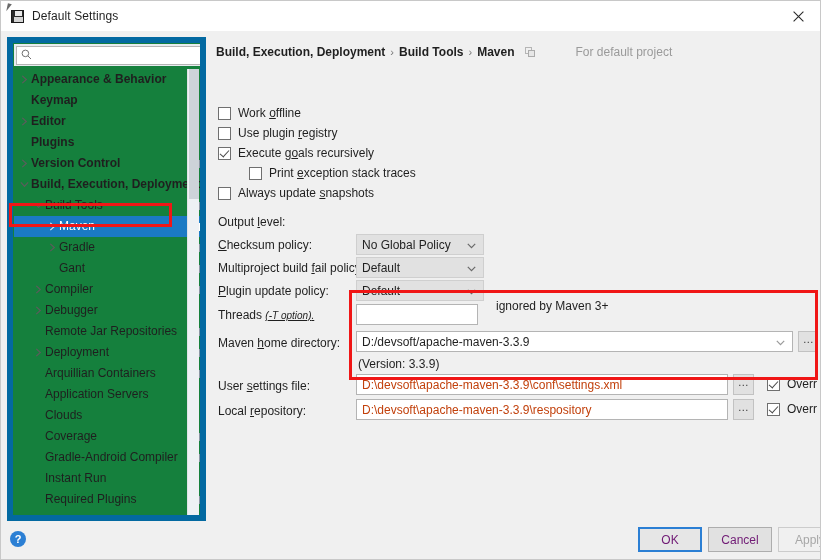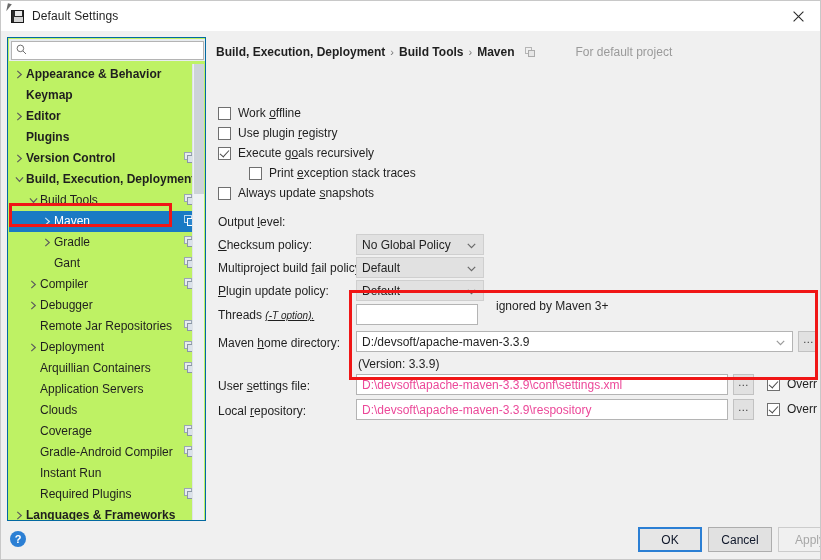--- a/index.html
+++ b/index.html
@@ -66,22 +66,22 @@
     width: 40px; height: 30px;
     display: flex; align-items: center; justify-content: center;
     cursor: default;
   }
   .close-btn svg { display: block; }
 
   
   .sidebar {
     position: absolute; left: 6px; top: 36px;
     width: 199px; height: 484px;
-    background: #bef264;
-    border: 1px solid #0369a1;
+    background: #15803d;
+    border: 6px solid #0369a1;
     overflow: hidden;
   }
   .search-wrap {
     position: absolute; left: 1px; top: 1px;
     width: 197px; height: 22px;
     background: #e8ecf0;
     padding: 2px 2px 0 2px;
   }
   .search-box {
     width: 193px; height: 19px;
@@ -239,21 +239,21 @@
     position: absolute; right: 7px; top: 50%;
     transform: translateY(-50%);
   }
   .textfield {
     position: absolute;
     height: 21px;
     background: #ffffff;
     border: 1px solid #b4b4b4;
     display: flex; align-items: center;
     padding-left: 5px;
-    font-size: 12px; color: #ec4899;
+    font-size: 12px; color: #c2410c;
     white-space: nowrap; overflow: hidden;
   }
   .editcombo {
     position: absolute;
     height: 21px;
     background: #ffffff;
     border: 1px solid #b4b4b4;
     display: flex; align-items: center;
     padding-left: 5px;
     font-size: 12px; color: #1f1f1f;
@@ -306,21 +306,21 @@
     font-size: 11px; font-weight: bold;
     display: flex; align-items: center; justify-content: center;
     cursor: default;
   }
   .btn {
     position: absolute; top: 6px;
     height: 25px;
     background: #e1e1e1;
     border: 1px solid #adadad;
     display: flex; align-items: center; justify-content: center;
-    font-size: 12px; color: #0f172a;
+    font-size: 12px; color: #701a75;
     cursor: default;
   }
   .btn.primary {
     border: 2px solid #2b7fd4;
     background: #e6e6e6;
   }
   .btn.disabled {
     color: #a7a7a7;
     border-color: #cccccc;
     background: #f0f0f0;

